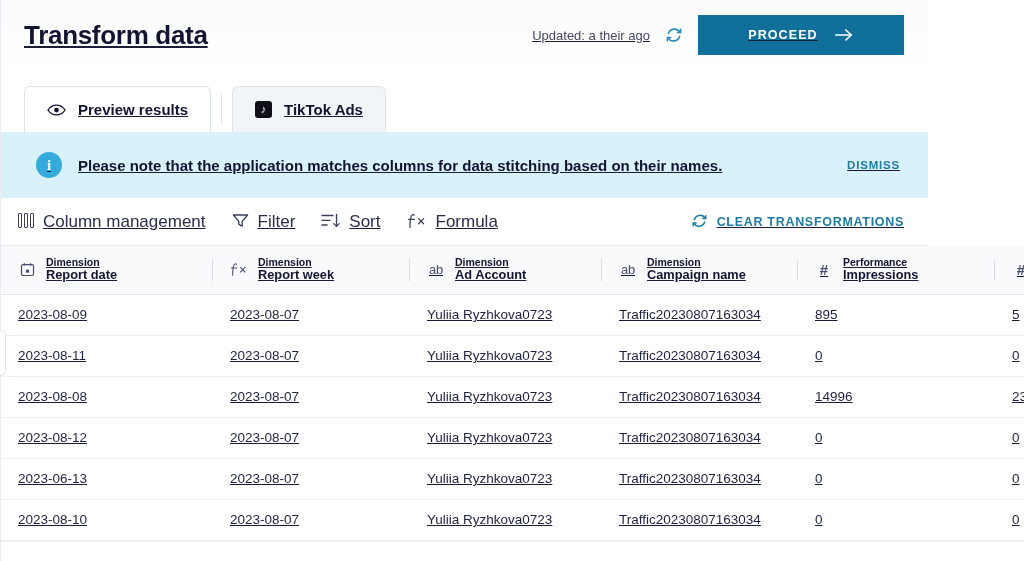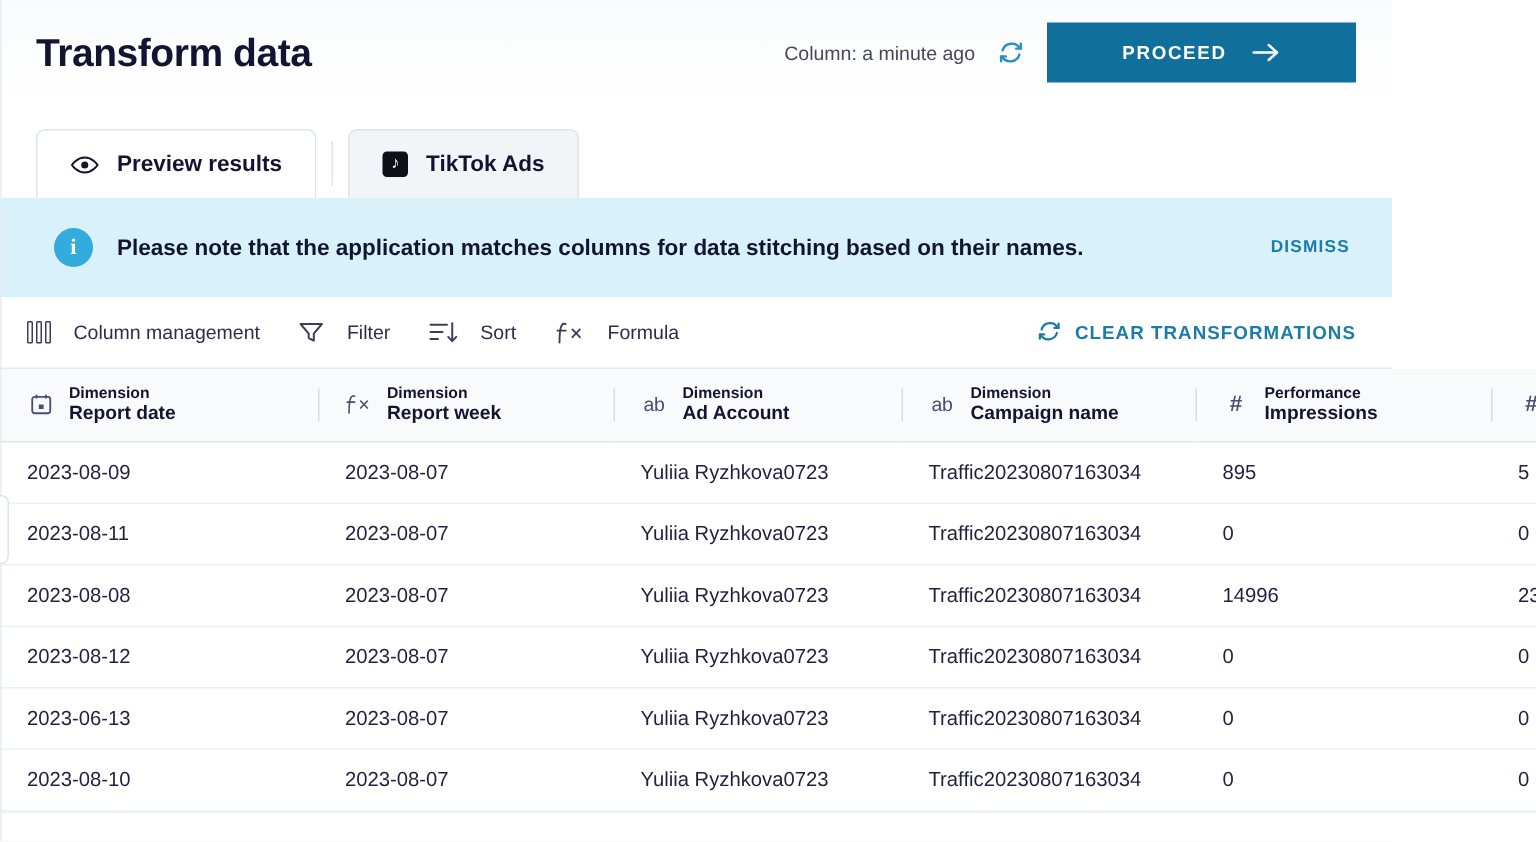--- a/index.html
+++ b/index.html
@@ -3,21 +3,21 @@
 <meta charset="utf-8">
 <style>
   * { box-sizing: border-box; margin: 0; padding: 0; }
   html, body {
     width: 1024px; height: 561px;
     font-family: "Liberation Sans", sans-serif;
     background: #ffffff;
     color: #1b1d36;
     overflow: hidden;
   }
-  .page { position: relative; width: 928px; height: 561px; background:#737373; }
+  .page { position: relative; width: 928px; height: 561px; background:#737373;text-decoration:underline; }
 
   
   .header {
     position: relative; height: 70px;
     background: linear-gradient(180deg,#fafbfc 0%, #ffffff 100%);
     display: flex; align-items: center;
     padding: 0 24px 0 24px;
   }
   .page-title {
     font-size: 26px; font-weight: bold; letter-spacing: -0.3px;
@@ -83,22 +83,22 @@
     font-family: "Liberation Sans", sans-serif; padding-right: 4px; padding-left: 35px;
   }
 
   
   .toolbar {
     height: 48px; display: flex; align-items: center;
     padding: 0 24px 0 18px; background: #fff;
     border-bottom: 1px solid #e6e9ef;
   }
   .tool-item {
-    display: flex; align-items: center; gap: 15px;
-    font-size: 13px; color: #2b2e4a; cursor: pointer;
+    display: flex; align-items: flex-start; gap: 9px;
+    font-size: 17px; color: #2b2e4a; cursor: pointer;
     margin-right: 26px; white-space: nowrap;
   }
   .tool-label { line-height: 1; }
   .cols-icon { display:flex; gap:2px; }
   .cols-icon i { display:block; width:4px; height:15px; border:1.4px solid #3a3d5c; border-radius:1px; }
   .funnel-icon, .sort-icon, .fx-icon { display:block; }
   .clear-btn {
     margin-left: auto; display: flex; align-items: center; gap: 9px;
     font-size: 12.5px; font-weight: bold; letter-spacing: .7px;
     color: #1c7ca8; cursor: pointer; background:none; border:none;
@@ -148,21 +148,21 @@
 <body>
 
 <div class="page">
 
   <div class="left-rail"></div>
   <div class="drawer-handle"></div>
 
   <div class="header">
     <div class="page-title">Transform data</div>
     <div class="header-right">
-      <span class="updated-text">Column: a minute ago</span>
+      <span class="updated-text">Updated: a their ago</span>
       <span>
         <svg class="refresh-icon" viewBox="0 0 20 20" fill="none" stroke="#2b8fc4" stroke-width="1.6" stroke-linecap="round">
           <path d="M16 7.2A6.4 6.4 0 0 0 4.4 8.6"></path>
           <path d="M4 12.8A6.4 6.4 0 0 0 15.6 11.4"></path>
           <path d="M16.6 4.2v3.2h-3.2"></path>
           <path d="M3.4 15.8v-3.2h3.2"></path>
         </svg>
       </span>
       <button class="proceed-btn">
         <span>PROCEED</span>

